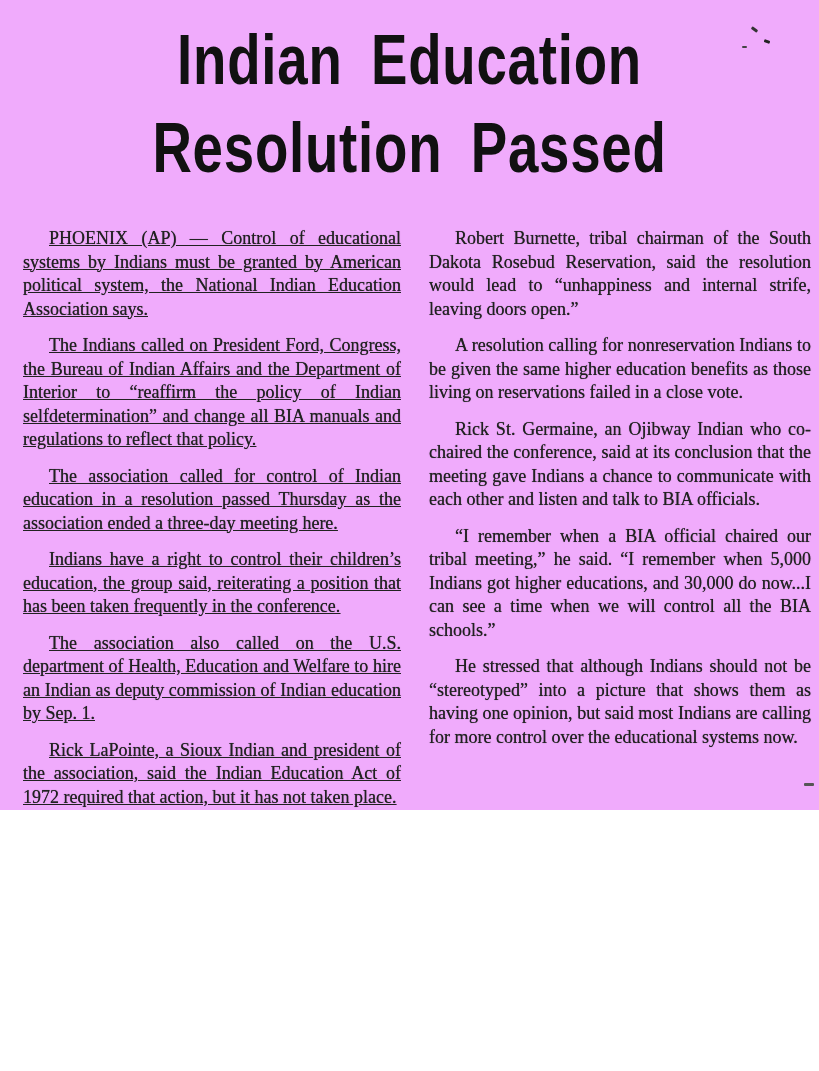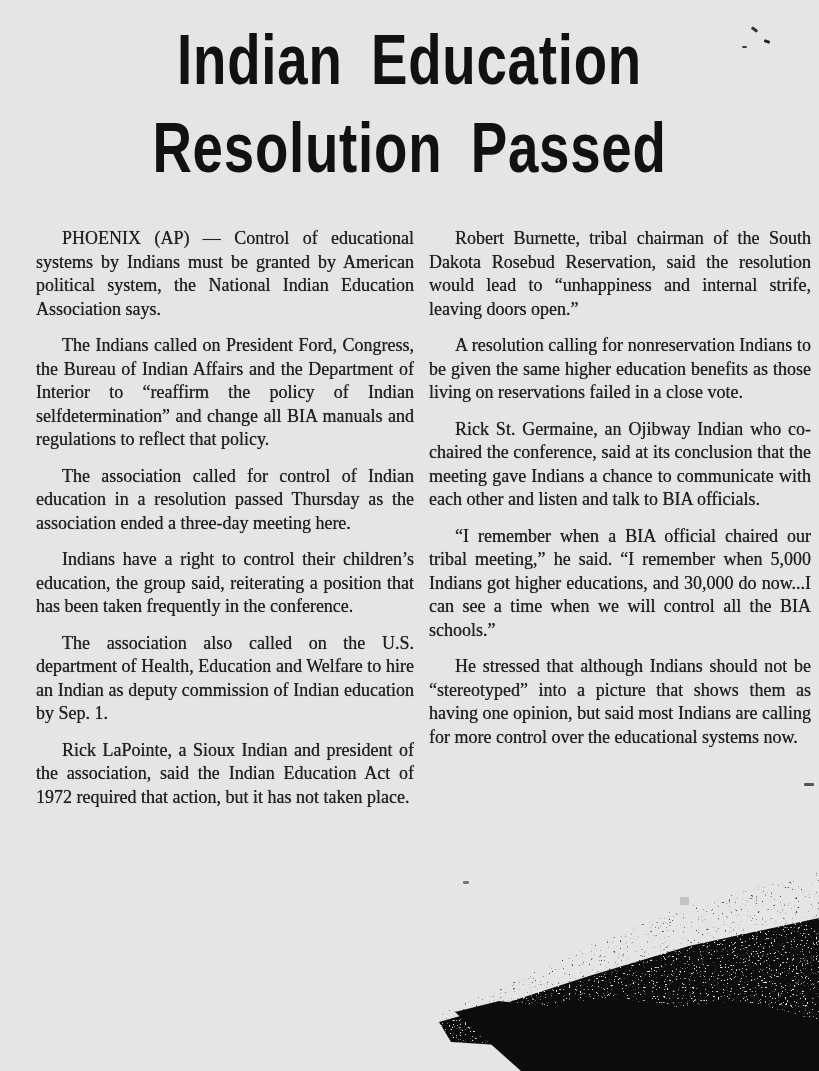--- a/index.html
+++ b/index.html
@@ -3,22 +3,22 @@
 <meta charset="utf-8">
 <style>
   html, body {
     margin: 0;
     padding: 0;
     background: #ffffff;
   }
   .page {
     position: relative;
     width: 819px;
-    height: 1071px;
-    background: #e5e5e5;
+    height: 810px;
+    background: #f0abfc;
     overflow: hidden;
     font-family: "Liberation Serif", serif;
   }
   .headline {
     position: absolute;
     top: 16px;
     left: 0;
     width: 100%;
     text-align: center;
     color: #111111;
@@ -43,21 +43,21 @@
     font-size: 18px;
     line-height: 23.5px;
     text-align: justify;
     filter: blur(0.35px);
   }
   .column p {
     margin: 0 0 13px 0;
     text-indent: 26px;
     text-shadow: 0 0 0.7px rgba(40,40,40,0.85);
   }
-  .column-left  { left: 36px;  width: 378px; }
+  .column-left  { left: 23px;  width: 378px; text-decoration: underline; }
   .column-right { left: 429px; width: 382px; }
   .artifact {
     position: absolute;
     left: 429px;
     top: 860px;
     width: 390px;
     height: 211px;
   }
   .speck {
     position: absolute;

